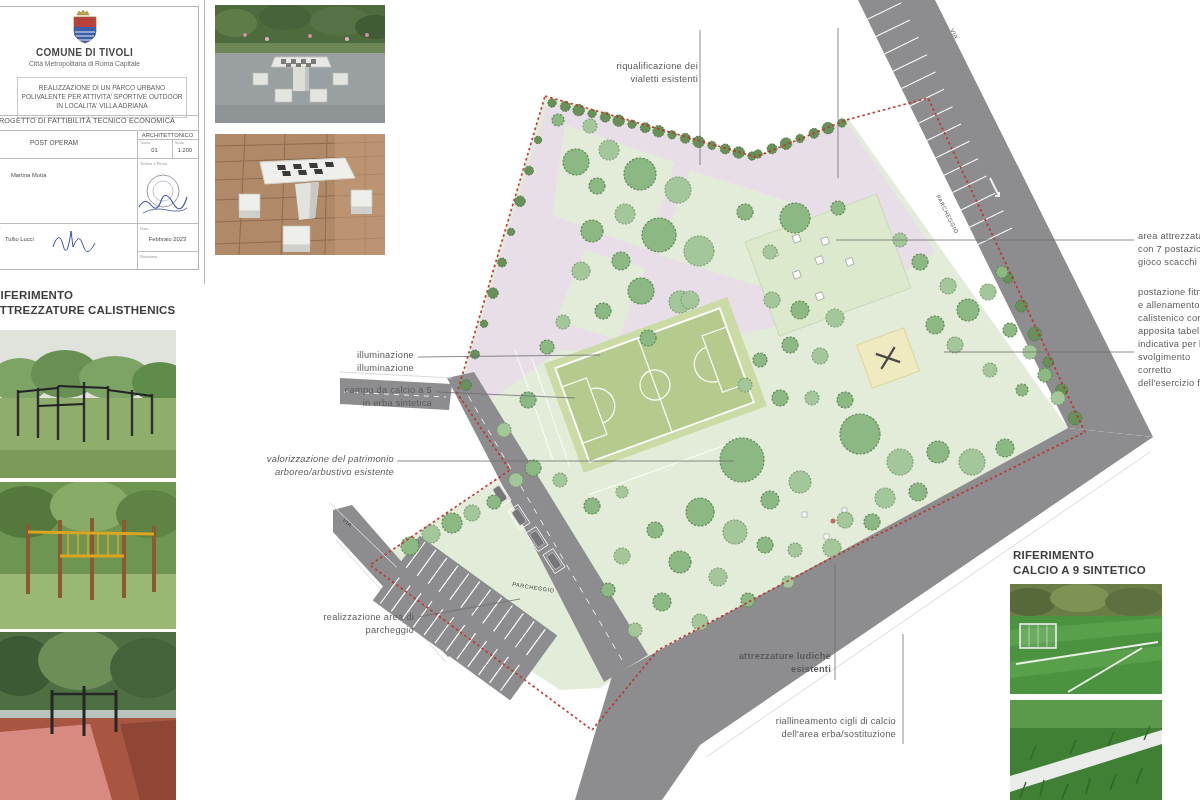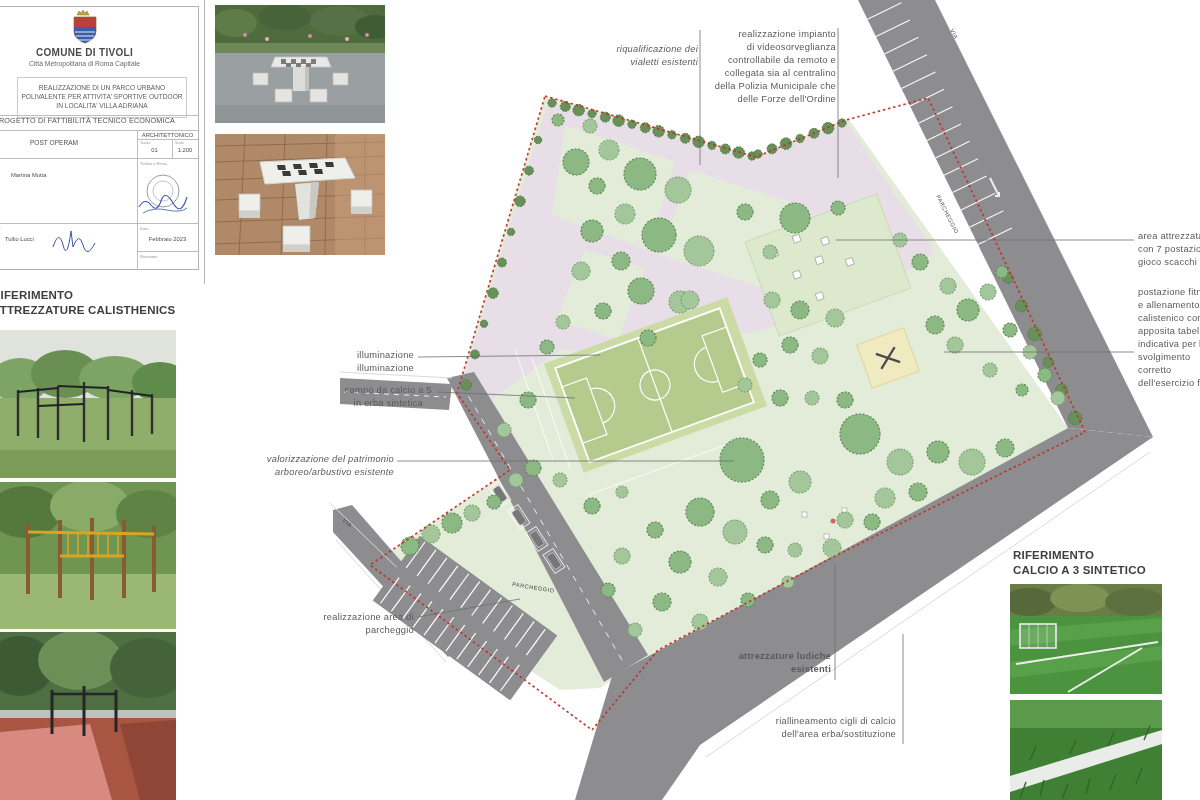--- a/index.html
+++ b/index.html
@@ -390,55 +390,47 @@
     <div class="tb-lbl" style="left:169px;top:247px;">Revisione</div>
   </div>
   <div class="tb-frame"></div>
 
   <div class="ref-heading" style="left:-8px;top:288px;">
     <span>RIFERIMENTO</span><br>
     <span>ATTREZZATURE CALISTHENICS</span>
   </div>
   <div class="ref-heading" style="left:1013px;top:548px;">
     <span>RIFERIMENTO</span><br>
-    <span>CALCIO A 3 SINTETICO</span>
-  </div>
-
-  <div class="ann r" style="right:502px;top:43px;font-style:italic;">
+    <span>CALCIO A 9 SINTETICO</span>
+  </div>
+
+  <div class="ann r" style="right:502px;top:60px;">
     <span>riqualificazione dei</span>
       <span>vialetti esistenti</span>
-  </div>
-  <div class="ann r" style="right:364px;top:28px;">
-    <span>realizzazione impianto</span>
-      <span>di videosorveglianza</span>
-    <span>controllabile da remoto e</span>
-      <span>collegata sia al centralino</span>
-    <span>della Polizia Municipale che</span>
-      <span>delle Forze dell'Ordine</span>
   </div>
   <div class="ann" style="left:1138px;top:230px;">
     <span>area attrezzata</span>
       <span>con 7 postazioni</span>
     <span>gioco scacchi</span>
   </div>
   <div class="ann" style="left:1138px;top:286px;">
     <span>postazione fitness</span>
       <span>e allenamento</span>
     <span>calistenico con</span>
       <span>apposita tabella</span>
     <span>indicativa per lo</span>
       <span>svolgimento</span>
     <span>corretto</span>
       <span>dell'esercizio fisico</span>
   </div>
   <div class="ann r" style="right:786px;top:349px;">
     <span>illuminazione</span>
       <span>illuminazione</span>
   </div>
-  <div class="ann r" style="right:768px;top:384px;text-align:center;">
+  <div class="ann r" style="right:768px;top:384px;">
     <span>campo da calcio a 5</span>
       <span>in erba sintetica</span>
   </div>
   <div class="ann r" style="right:806px;top:453px;font-style:italic;">
     <span>valorizzazione del patrimonio</span>
       <span>arboreo/arbustivo esistente</span>
   </div>
   <div class="ann r" style="right:786px;top:611px;">
     <span>realizzazione area di</span>
       <span>parcheggio</span>

